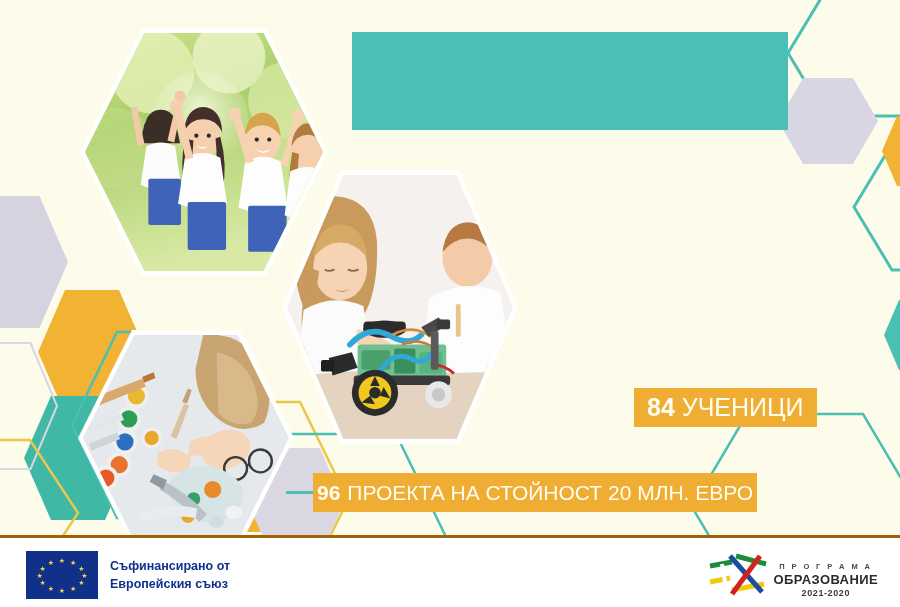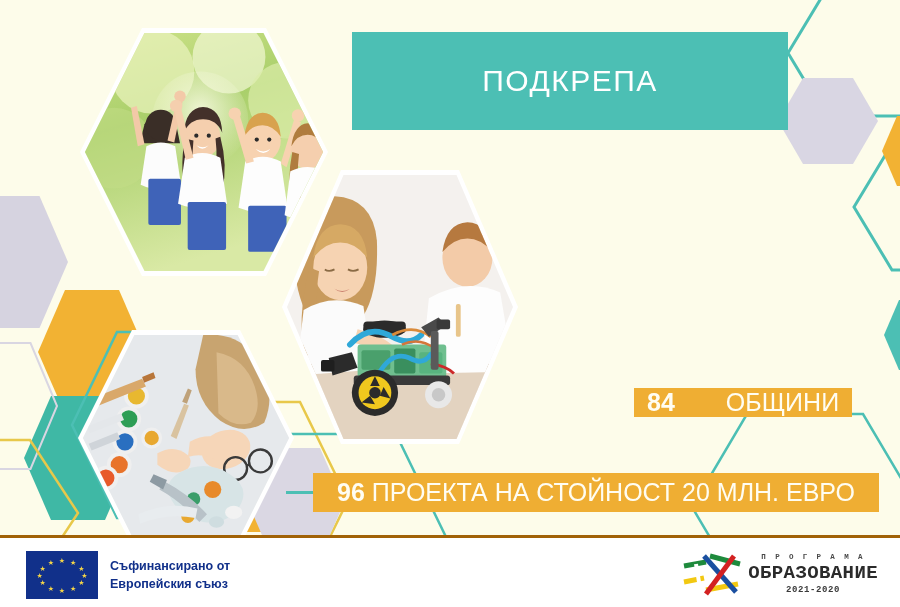--- a/index.html
+++ b/index.html
@@ -68,30 +68,29 @@
   .badge{
     position:absolute;
     background:#EFAE33;
     color:#FFFDF2;
     display:flex;align-items:center;
     white-space:nowrap;
     z-index:45;
   }
   #badge-municipalities{
     left:634px;top:388px;
-    height:29px;
+    height:39px;
     padding:0 13px;
     font-size:25px;
-    gap:44px;
   }
   #badge-projects{
     left:313px;top:473px;
     height:39px;
-    padding:0 24px;
-    font-size:25px;
+    padding:0 4px;
+    font-size:21px;
   }
   .badge .num{font-weight:700;margin-right:7px;}
   .badge .txt{font-weight:400;}
 
   
   #footer{
     position:absolute;
     left:0;bottom:0;width:900px;height:69px;
     background:#FFFFFF;
     border-top:3px solid #a16207;
@@ -104,26 +103,26 @@
   #eu-flag{width:72px;height:48px;background:#11308A;position:relative;}
   #eu-flag .star{
     position:absolute;color:#F5D547;font-size:7px;line-height:7px;
     transform:translate(-50%,-50%);
   }
   #eu-text{
     color:#11308A;font-size:12.5px;font-weight:700;line-height:1.45;
   }
   #prog-logo{
     position:absolute;right:22px;top:12px;
-    display:flex;align-items:center;gap:2px;font-family:Liberation Mono, monospace;
+    display:flex;align-items:flex-end;gap:2px;
   }
   #prog-mark{width:66px;height:48px;}
   #prog-text{text-align:center;color:#2B2B2B;}
   #prog-text .l1{font-size:7.5px;letter-spacing:2.4px;font-weight:700;color:#4A4A4A;}
-  #prog-text .l2{font-size:19px;letter-spacing:.4px;font-weight:700;margin:1px 0;}
+  #prog-text .l2{font-size:13px;letter-spacing:.4px;font-weight:700;margin:1px 0;}
   #prog-text .l3{font-size:9px;letter-spacing:.6px;font-weight:700;color:#3A3A3A;}
 </style>
 </head>
 <body>
 
 <div id="poster">
 
   <div class="hex" style="left:-46px;top:196px;width:114px;height:132px;background:#D6D3E0;"></div>
 
   <div class="hex" style="left:38px;top:290px;width:108px;height:124px;background:#F2B233;"></div>
@@ -367,26 +366,25 @@
 
         <path d="M86 154 q26 14 44 34 l-8 8 q-20 -22 -42 -34z" fill="#b8c2c8"></path>
         <path d="M74 146 l14 6 -4 10 -14 -8z" fill="#8d9aa3"></path>
 
         <path d="M58 188 q32 -14 62 -6 l-2 10 q-30 -6 -58 6z" fill="#e8ecef"></path>
       </svg>
     </div>
   </div>
 
   <div id="title-banner">
-    <div class="line1">ПОДКРЕПА</div>
   </div>
 
   <div class="badge" id="badge-municipalities">
     <span class="num">84</span>
-    <span class="txt">ОБЩИНИ</span>
+    <span class="txt">УЧЕНИЦИ</span>
   </div>
 
   <div class="badge" id="badge-projects">
     <span class="num">96</span>
     <span class="txt">ПРОЕКТА НА СТОЙНОСТ 20 МЛН. ЕВРО</span>
   </div>
 
   <div id="footer">
 
     <div id="eu-logo">

